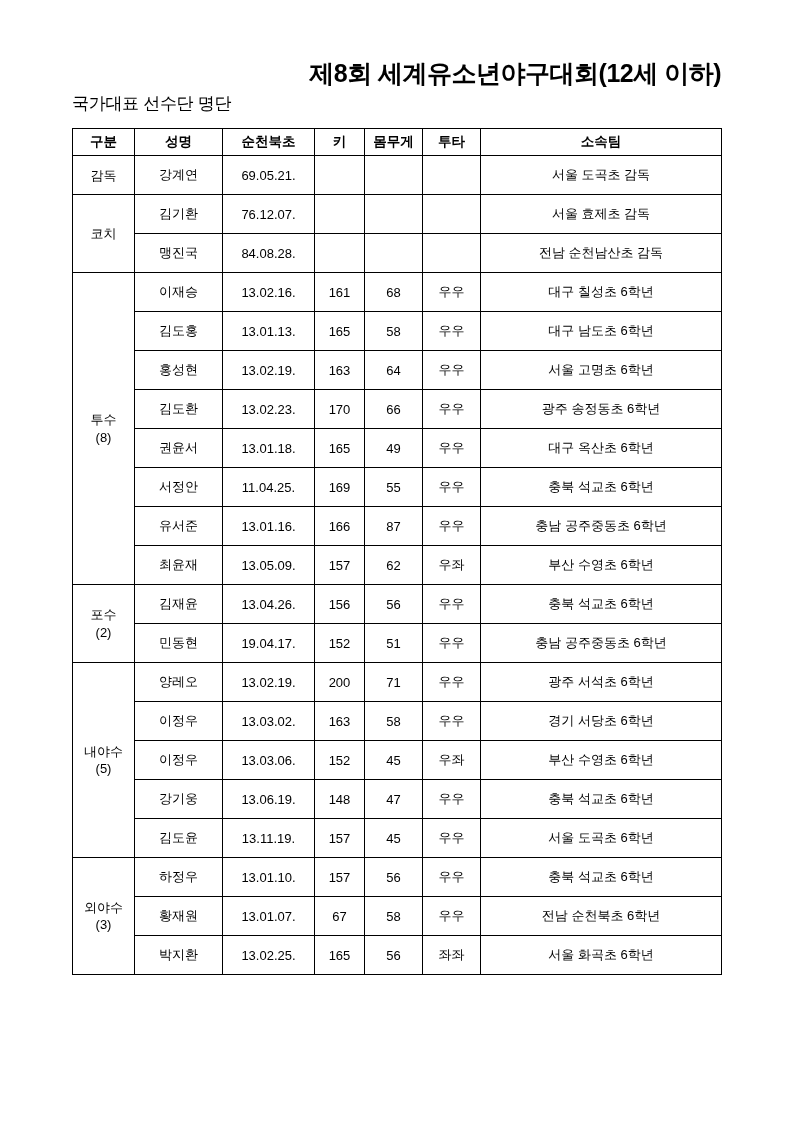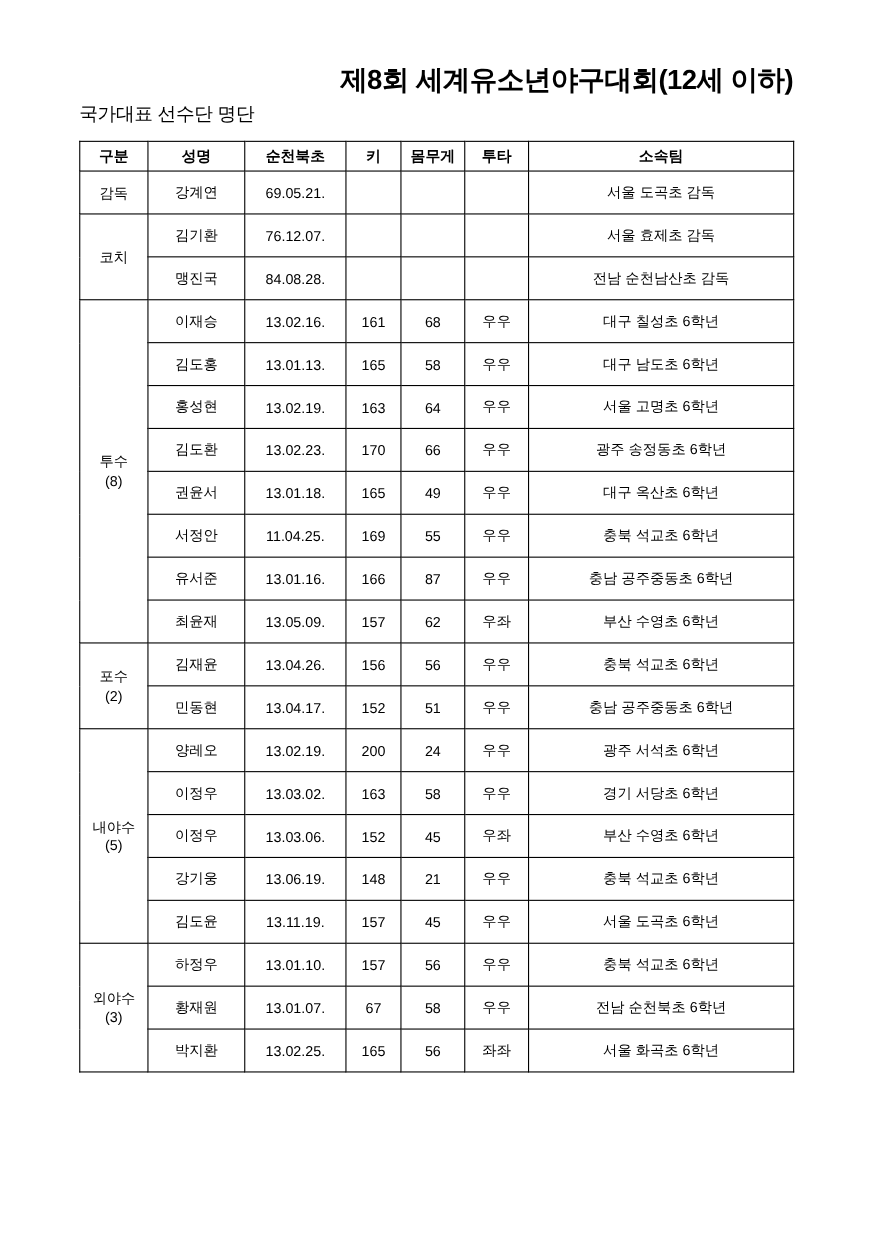--- a/index.html
+++ b/index.html
@@ -209,35 +209,35 @@
           </td>
           <td>김재윤</td>
           <td>13.04.26.</td>
           <td>156</td>
           <td>56</td>
           <td>우우</td>
           <td>충북 석교초 6학년</td>
         </tr>
         <tr>
           <td>민동현</td>
-          <td>13.04.17.</td>
+          <td>19.04.17.</td>
           <td>152</td>
           <td>51</td>
           <td>우우</td>
           <td>충남 공주중동초 6학년</td>
         </tr>
         <tr>
           <td class="group-cell" rowspan="5">
             <span class="gname">내야수</span>
             <span class="gcount">(5)</span>
           </td>
           <td>양레오</td>
           <td>13.02.19.</td>
           <td>200</td>
-          <td>24</td>
+          <td>71</td>
           <td>우우</td>
           <td>광주 서석초 6학년</td>
         </tr>
         <tr>
           <td>이정우</td>
           <td>13.03.02.</td>
           <td>163</td>
           <td>58</td>
           <td>우우</td>
           <td>경기 서당초 6학년</td>
@@ -247,21 +247,21 @@
           <td>13.03.06.</td>
           <td>152</td>
           <td>45</td>
           <td>우좌</td>
           <td>부산 수영초 6학년</td>
         </tr>
         <tr>
           <td>강기웅</td>
           <td>13.06.19.</td>
           <td>148</td>
-          <td>21</td>
+          <td>47</td>
           <td>우우</td>
           <td>충북 석교초 6학년</td>
         </tr>
         <tr>
           <td>김도윤</td>
           <td>13.11.19.</td>
           <td>157</td>
           <td>45</td>
           <td>우우</td>
           <td>서울 도곡초 6학년</td>

